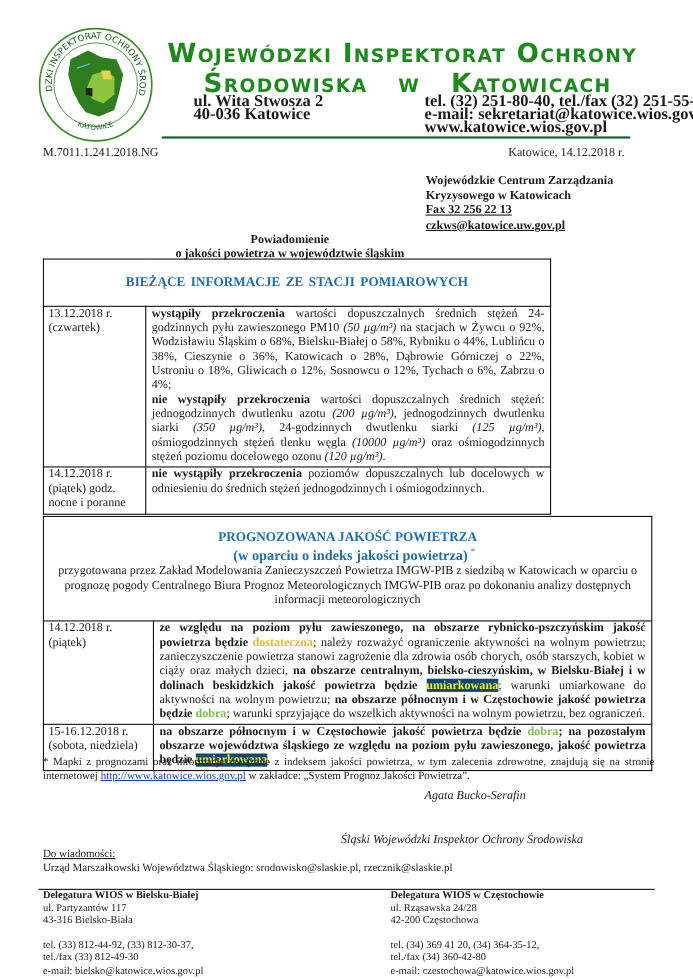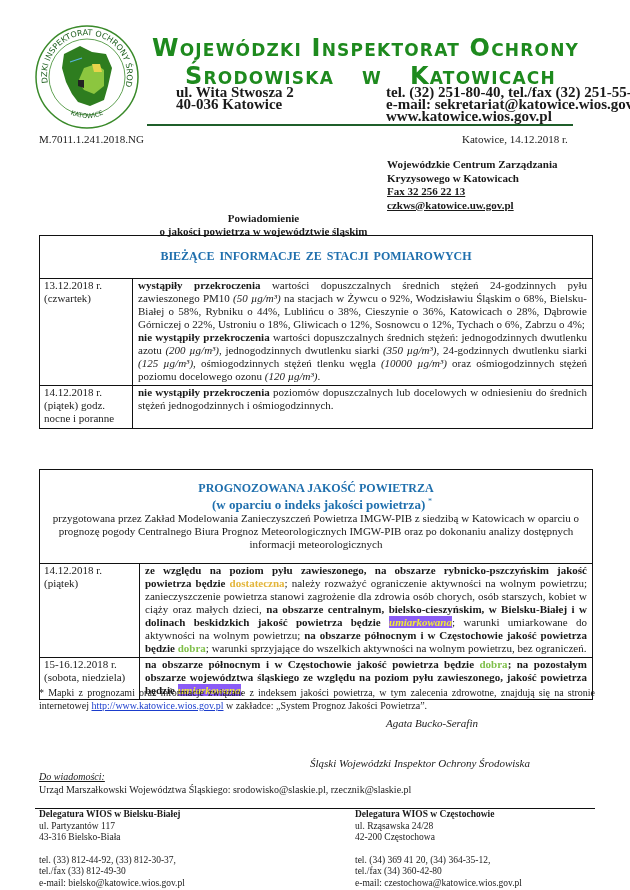--- a/index.html
+++ b/index.html
@@ -21,45 +21,45 @@
   #ref-no { left: 39px; top: 133px; font-size: 11px; }
   #ref-date { left: 462px; top: 133px; font-size: 11px; }
   #addressee { left: 387px; top: 158px; font-size: 11px; font-weight: bold; line-height: 13.5px; }
   #addressee .u { text-decoration: underline; }
   #notice-title { left: 0; width: 527px; top: 212px; text-align: center; font-size: 11px;
                   font-weight: bold; line-height: 12.5px; }
 
   
   table.box { position: absolute; border-collapse: collapse; font-size: 11px; line-height: 13px; }
   table.box td { border: 1.5px solid #111; vertical-align: top; padding: 0 5px 2px 5px; }
-  #current-table { left: 39px; top: 235px; width: 554px; }
+  #current-table { left: 39px; top: 235px; width: 462px; }
   #current-table td.hdrcell { height: 40px; text-align: center; vertical-align: middle;
       color: #1f6fad; font-weight: bold; font-size: 12px; word-spacing: 2px; }
   #current-table td.date { width: 83px; padding-left: 4px; }
   #current-table td.txt { text-align: justify; }
 
   #forecast-table { left: 39px; top: 469px; width: 554px; }
   #forecast-table td.hdrcell { text-align: center; padding: 12px 4px 12px 4px; }
   #forecast-table .fc-title { color: #1f6fad; font-weight: bold; font-size: 12px; }
   #forecast-table .fc-sub { color: #1f6fad; font-weight: bold; font-size: 13px; margin-left: 12px; }
   #forecast-table .fc-star { color: #1f6fad; font-size: 8px; vertical-align: super; }
   #forecast-table td.date { width: 90px; padding-left: 4px; }
   #forecast-table td.txt { text-align: justify; }
   b { font-weight: bold; }
   .q-dost { color: #e3b53a; font-weight: bold; }
-  .q-umiar { color: #f2e935; background: #8b5cf6; font-weight: bold; font-style: italic; }
+  .q-umiar { color: #f2e935; background: #0c4a6e; font-weight: bold; }
   .q-dobra { color: #7fbf4a; font-weight: bold; }
 
   #footnote { left: 39px; top: 686px; width: 556px; font-size: 10px; line-height: 13px; text-align: justify; }
   #footnote a { color: #1a3ccc; text-decoration: underline; }
   #sig-name { left: 386px; top: 717px; font-size: 11px; font-style: italic; }
   #sig-title { left: 310px; top: 757px; font-size: 11px; font-style: italic; }
 
   #cc { left: 39px; top: 771px; font-size: 10px; line-height: 12.5px; }
-  #cc .u { text-decoration: underline; font-style: italic; }
+  #cc .u { text-decoration: underline; }
   #foot-rule { left: 35px; top: 808px; width: 560px; height: 1px; background: #111; }
   .deleg { top: 809px; font-size: 9.5px; line-height: 11.5px; }
   #deleg-bb { left: 39px; }
   #deleg-cz { left: 355px; }
   .deleg .name { font-weight: bold; }
   .deleg .sp { height: 11px; }
 </style>
 </head>
 <body>
 

